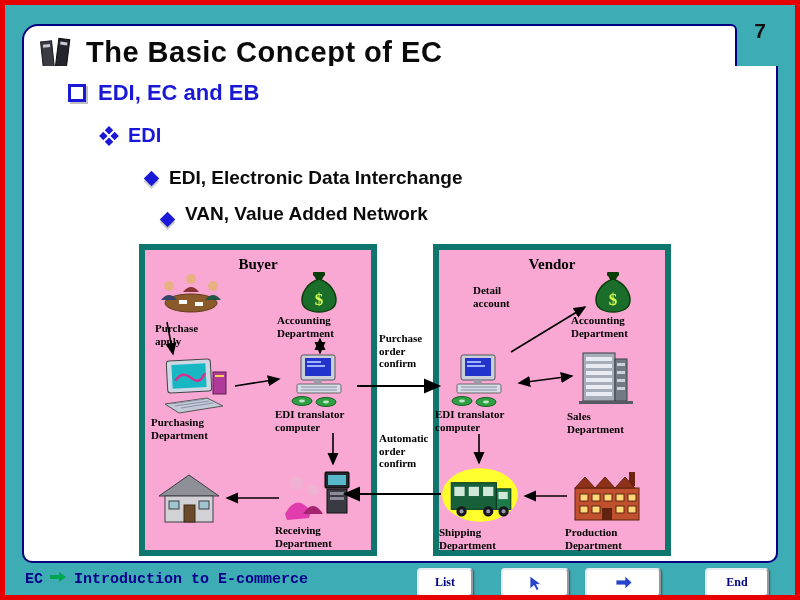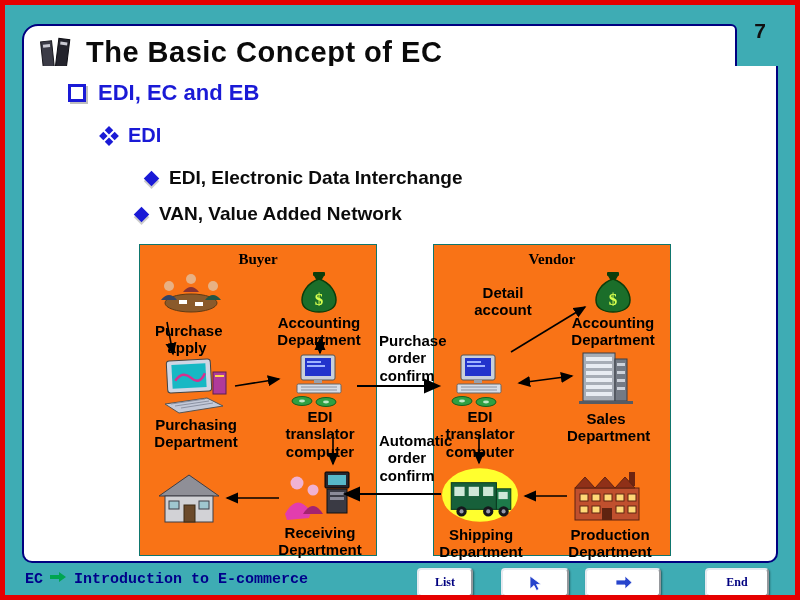--- a/index.html
+++ b/index.html
@@ -27,27 +27,27 @@
   .dia4{display:inline-grid;grid-template-columns:6px 6px;gap:2px;transform:rotate(45deg);flex:0 0 auto;}
   .dia4 i{width:6px;height:6px;background:#1A1AD6;}
   .diamond{width:11px;height:11px;background:#1A1AD6;transform:rotate(45deg);
            box-shadow:2px 2px 0 rgba(0,0,0,.2);flex:0 0 auto;}
   .l1-text{font-size:22px;font-weight:bold;color:#1A1AD6;}
   .l2-text{font-size:20px;font-weight:bold;color:#1A1AD6;}
   .l3-text{font-size:19px;font-weight:bold;color:#0b0b0b;}
 
   
   .diagram{position:absolute;left:113px;top:176px;width:536px;height:318px;}
-  .dbox{position:absolute;border:1px solid #0f766e;background:#f97316;box-sizing:border-box;}
+  .dbox{position:absolute;border:6px solid #0f766e;background:#f9a8d4;box-sizing:border-box;}
   .boxtitle{position:absolute;top:6px;width:100%;text-align:center;
             font-family:"Liberation Serif",serif;font-weight:bold;font-size:15px;color:#000;}
   .dicon{position:absolute;}
   .dicon svg{width:100%;height:100%;display:block;}
-  .dlabel{position:absolute;font-family:Liberation Sans, sans-serif;font-weight:bold;
-          font-size:15px;line-height:1.15;text-align:center;color:#000;}
+  .dlabel{position:absolute;font-family:Liberation Serif, serif;font-weight:bold;
+          font-size:11px;line-height:1.15;text-align:left;color:#000;}
   .arrows{position:absolute;left:0;top:0;width:536px;height:318px;pointer-events:none;}
 
   
   .footer-text{position:absolute;left:20px;top:566px;display:flex;align-items:flex-start;gap:7px;
                font-family:"Liberation Mono",monospace;font-weight:bold;font-size:15px;color:#00008B;}
   .navbtn{position:absolute;top:563px;height:25px;background:#fff;
           border:2px outset #e6eaf0;border-radius:4px;box-shadow:1px 1px 2px rgba(0,0,0,.45);
           display:flex;align-items:center;justify-content:center;
           font-family:"Liberation Serif",serif;font-weight:bold;font-size:12px;color:#000080;cursor:pointer;}
 </style>
@@ -89,21 +89,21 @@
           <i></i>
         </span>
       <span class="l2-text">EDI</span>
     </div>
 
     <div class="b-row" style="left:122px;top:101px;">
       <span class="diamond"></span>
       <span class="l3-text">EDI, Electronic Data Interchange</span>
     </div>
 
-    <div class="b-row" style="left:112px;top:137px;">
+    <div class="b-row" style="left:138px;top:137px;align-items:flex-end;">
       <span class="diamond"></span>
       <span class="l3-text">VAN, Value Added Network</span>
     </div>
 
     <div class="diagram">
 
       <div class="dbox" style="left:2px;top:2px;width:238px;height:312px;">
         <div class="boxtitle">Buyer</div>
       </div>
       <div class="dbox" style="left:296px;top:2px;width:238px;height:312px;">

